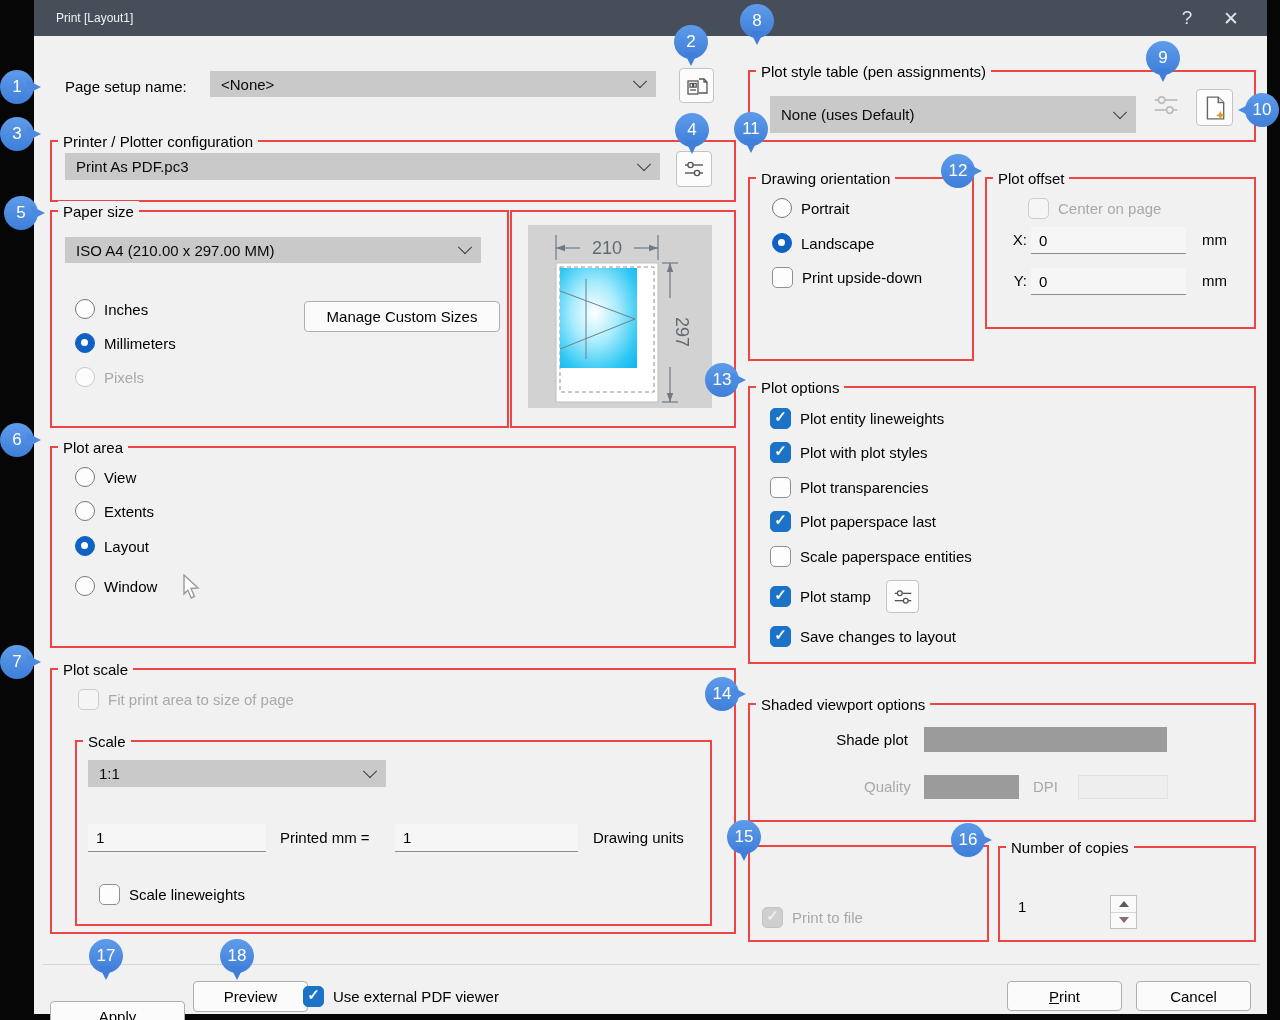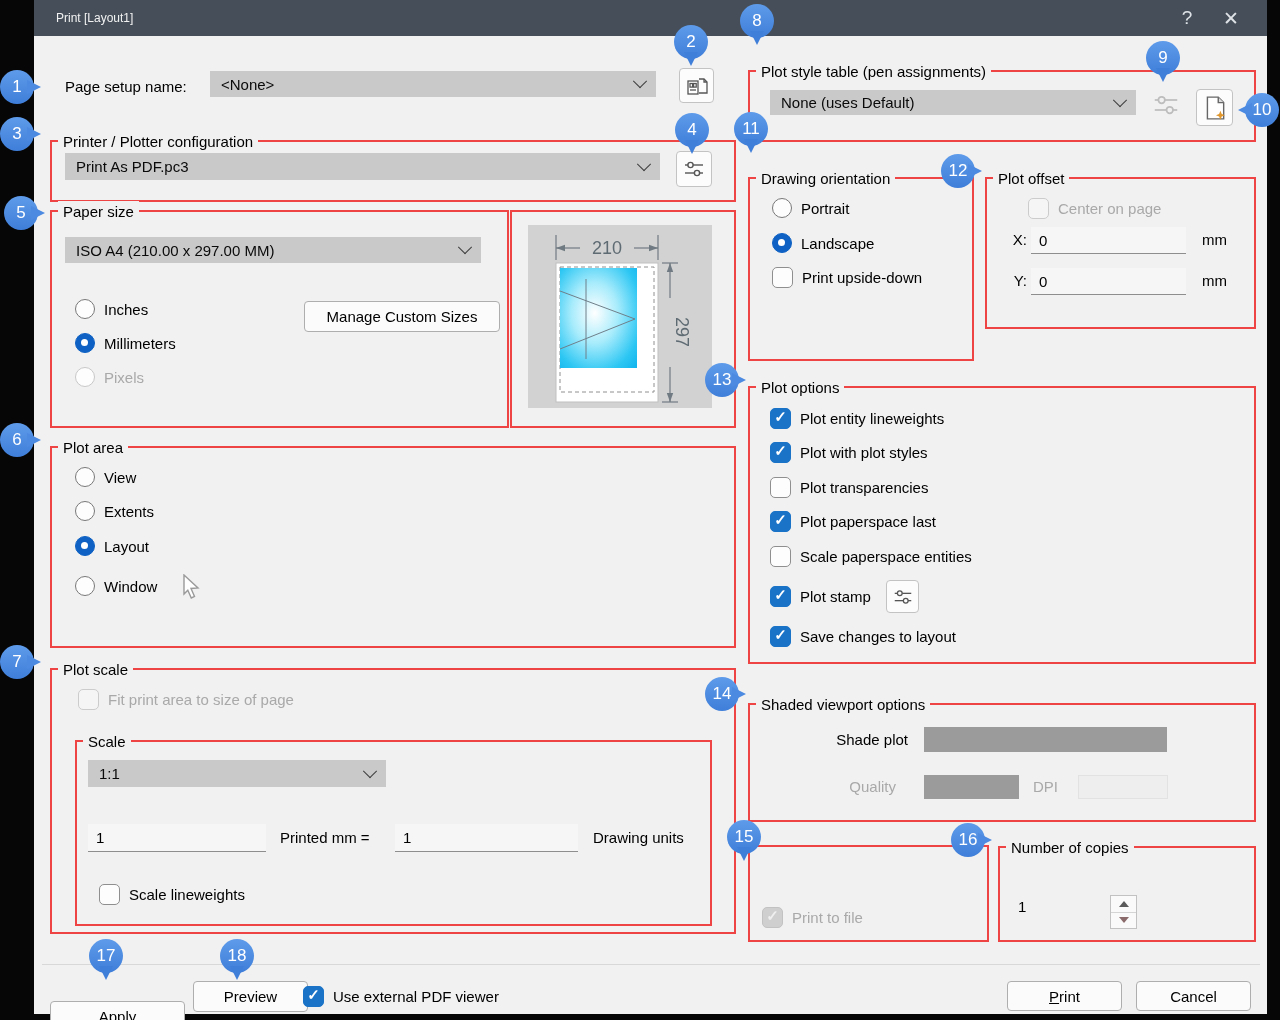--- a/index.html
+++ b/index.html
@@ -195,21 +195,21 @@
 </div>
 <div class="lbl" style="left:593px;top:827px">Drawing units</div>
 <div class="row" style="left:99px;top:883px">
   <span class="cb"></span>
   <span>Scale lineweights</span>
 </div>
 
 <div class="group abs" style="left:748px;top:70px;width:504px;height:68px">
   <span class="gtitle">Plot style table (pen assignments)</span>
 </div>
-<div class="dd" style="left:770px;top:90px;width:366px;height:25px">
+<div class="dd" style="left:770px;top:96px;width:366px;height:37px">
   <span>None (uses Default)</span>
   <span class="chev"></span>
 </div>
 <svg class="abs" style="left:1150px;top:90px" width="32" height="30" viewBox="0 0 24 24" fill="none" stroke="#bdbdbd" stroke-width="1.4">
   <line x1="3" y1="8" x2="21" y2="8"></line>
     <circle cx="8.5" cy="8" r="2.6" fill="#f1f1f1"></circle>
   <line x1="3" y1="16" x2="21" y2="16"></line>
     <circle cx="15" cy="16" r="2.6" fill="#f1f1f1"></circle>
 </svg>
 <div class="iconbtn" style="left:1196px;top:89px;width:37px;height:37px">
@@ -292,21 +292,21 @@
 <div class="row" style="left:770px;top:625px">
   <span class="cb checked"></span>
   <span>Save changes to layout</span>
 </div>
 
 <div class="group abs" style="left:748px;top:703px;width:504px;height:115px">
   <span class="gtitle">Shaded viewport options</span>
 </div>
 <div class="lbl" style="left:828px;top:729px;width:80px;text-align:right">Shade plot</div>
 <div class="graybar" style="left:924px;top:727px;width:243px;height:25px"></div>
-<div class="lbl dis" style="left:840px;top:776px;width:56px;text-align:right">Quality</div>
+<div class="lbl dis" style="left:864px;top:776px;width:56px;">Quality</div>
 <div class="graybar" style="left:924px;top:775px;width:95px;height:24px"></div>
 <div class="lbl dis" style="left:1033px;top:776px">DPI</div>
 <div class="dpifield" style="left:1078px;top:775px;width:90px;height:24px"></div>
 
 <div class="group abs" style="left:748px;top:845px;width:237px;height:93px"></div>
 <div class="row" style="left:762px;top:906px;color:#a9a9a9">
   <span class="cb dischk"></span>
   <span>Print to file</span>
 </div>
 

